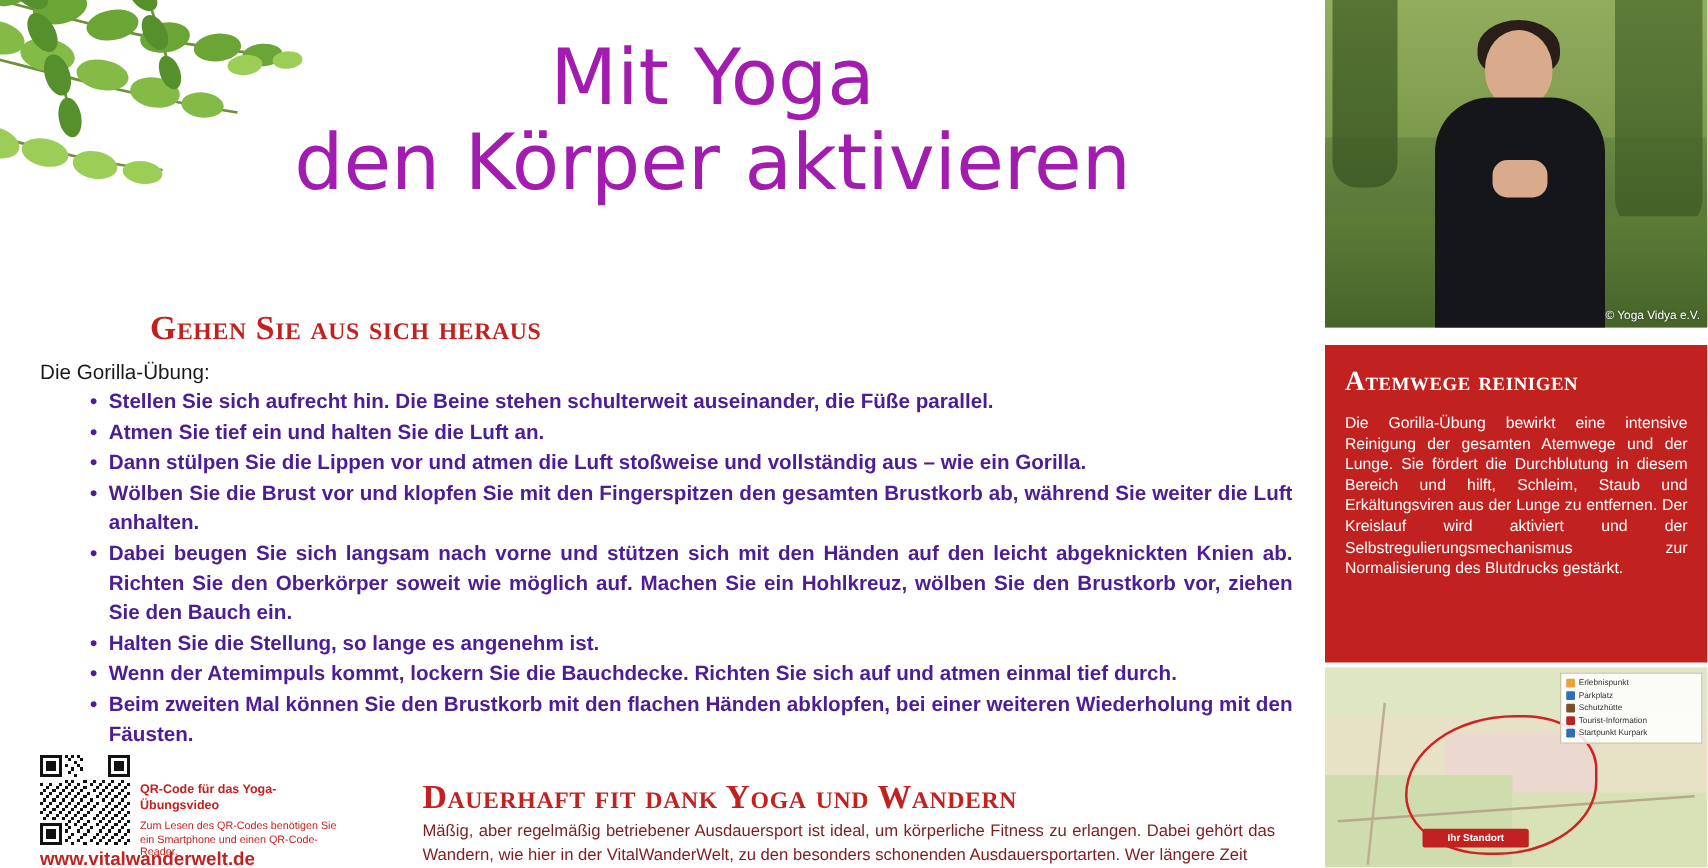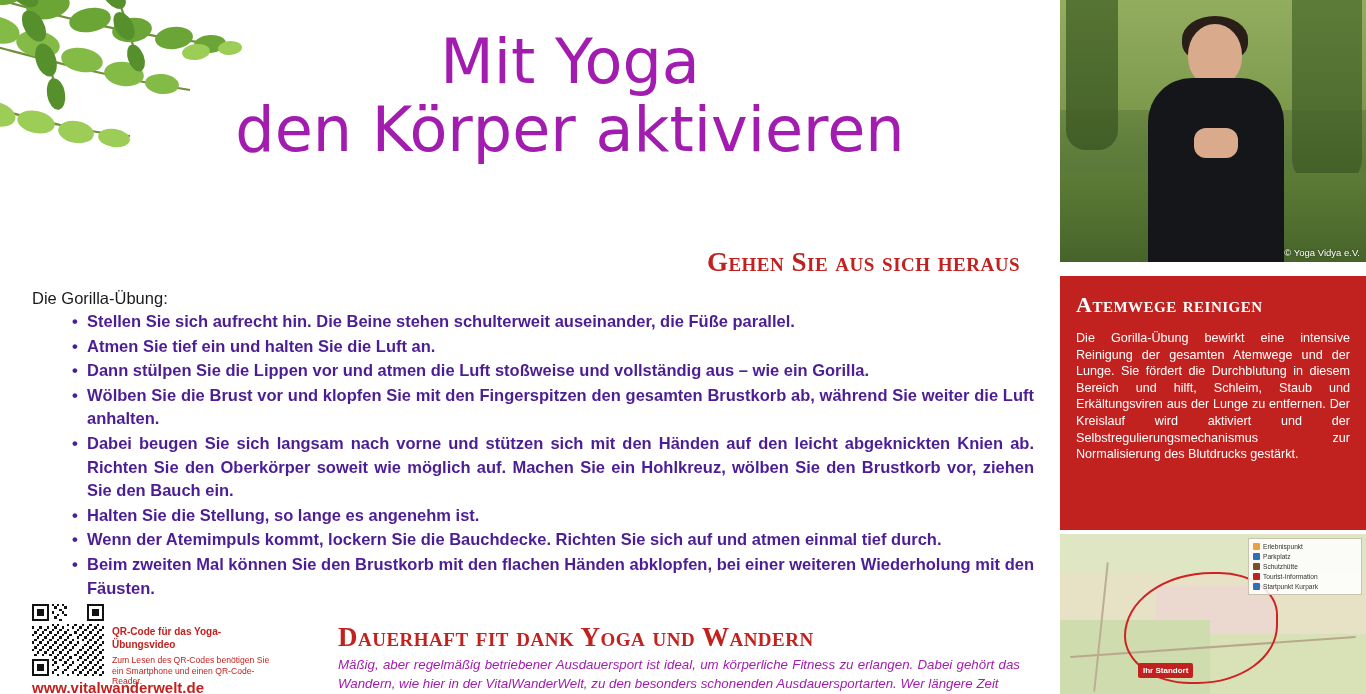--- a/index.html
+++ b/index.html
@@ -55,21 +55,21 @@
     color: #c2221f;
     font-family: "Liberation Serif", serif;
     font-weight: bold;
     font-variant: small-caps;
     letter-spacing: 0.5px;
   }
   #subhead-1 {
     left: 120px;
     top: 247px;
     width: 900px;
-    text-align: right;
+    text-align: left;
     font-size: 27px;
   }
   #subhead-2 {
     left: 338px;
     top: 622px;
     font-size: 27px;
     text-align: left;
     width: 660px;
   }
 
@@ -143,23 +143,22 @@
   }
 
   
   .bodytext {
     position: absolute;
     left: 338px;
     top: 656px;
     width: 682px;
     font-size: 13.3px;
     line-height: 1.42;
-    color: #a21caf;
+    color: #7f1d1d;
     text-align: justify;
-    font-style: italic;
   }
 
   
   .right-col {
     position: absolute;
     left: 1060px;
     top: 0;
     width: 306px;
     height: 694px;
   }
@@ -285,21 +284,21 @@
     display:inline-block;
   }
   .map-badge {
     position: absolute;
     left: 78px;
     bottom: 16px;
     background: #c2221f;
     color: #fff;
     font-size: 8px;
     font-weight: bold;
-    padding: 3px 5px;
+    padding: 3px 20px;
     border-radius: 2px;
   }
 </style>
 </head>
 <body>
 
 <div class="page">
 
   <svg class="leaves" viewBox="0 0 430 215" xmlns="http://www.w3.org/2000/svg" aria-hidden="true">
     <g stroke="#6f8f3a" stroke-width="2.2" fill="none">

